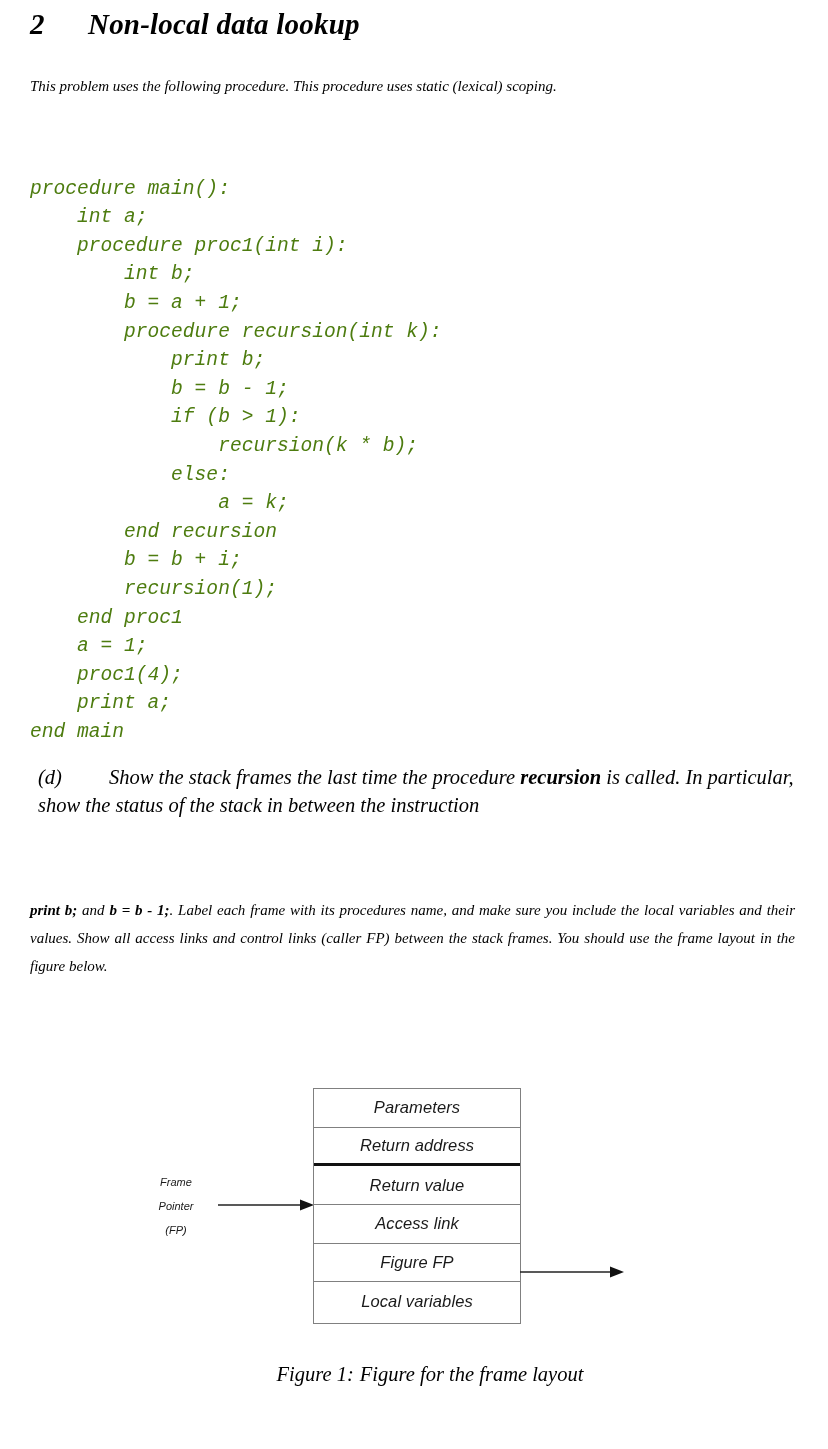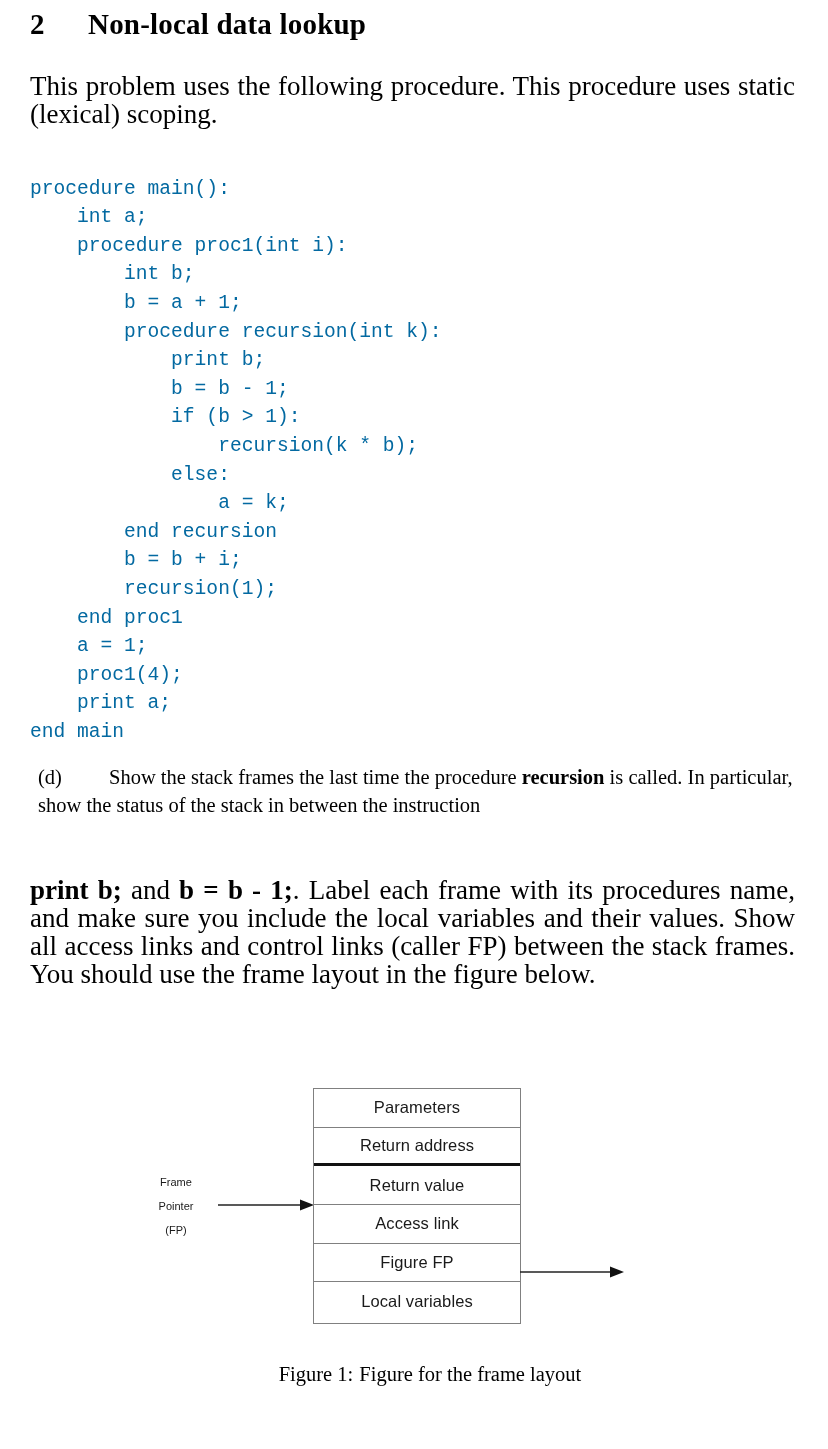--- a/index.html
+++ b/index.html
@@ -13,20 +13,21 @@
     position: relative;
     font-family: "Liberation Serif", "DejaVu Serif", serif;
     color: #000000;
     overflow: hidden;
   }
   .page {
     position: absolute;
     left: 0; top: 0;
     width: 828px;
     height: 1449px;
+    font-style: italic;
   }
 
   
   .section-heading {
     position: absolute;
     left: 30px;
     top: 8px;
     font-size: 29px;
     font-weight: bold;
     letter-spacing: 0.2px;
@@ -35,38 +36,38 @@
   .section-heading .num {
     display: inline-block;
     min-width: 58px;
   }
 
   
   .para {
     position: absolute;
     left: 30px;
     width: 765px;
-    font-size: 27px;
+    font-size: 15px;
     line-height: 28px;
     text-align: justify;
     text-justify: inter-word;
   }
   .para.p-intro { top: 72px; }
-  .para.p-cont  { top: 876px; }
+  .para.p-cont  { top: 896px; }
 
   
   .code-block {
     position: absolute;
     left: 30px;
     top: 155px;
     font-family: "Liberation Mono", "DejaVu Sans Mono", monospace;
     font-size: 19.6px;
     line-height: 28.6px;
     white-space: pre;
-    color: #0369a1;
+    color: #4d7c0f;
   }
 
   
   .enum-item {
     position: absolute;
     left: 38px;
     top: 763px;
     width: 757px;
     font-size: 20.5px;
     line-height: 28px;

